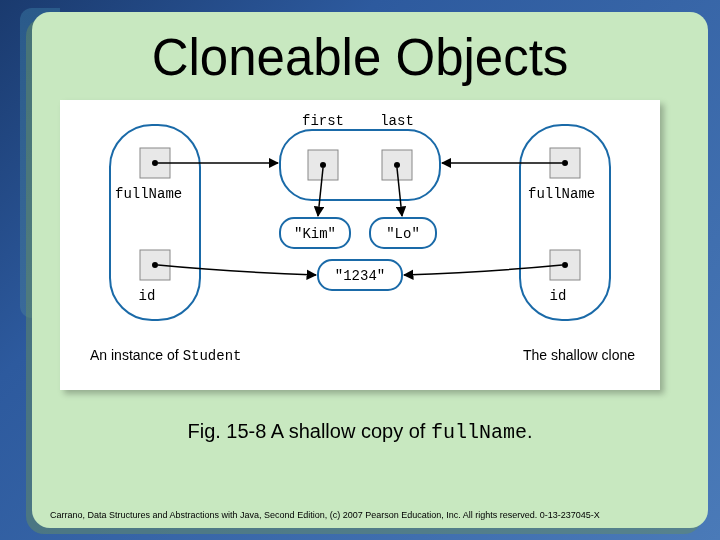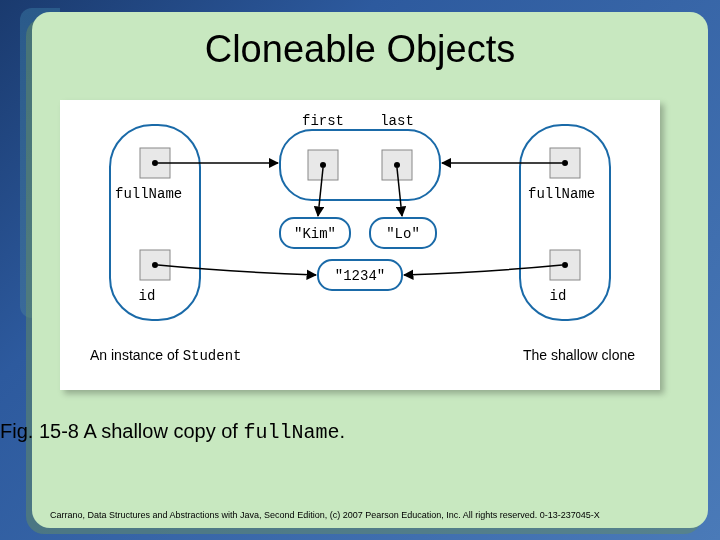--- a/index.html
+++ b/index.html
@@ -29,21 +29,21 @@
     width: 40px; height: 60%;
     background: linear-gradient(180deg, #2a5a8a, #3a6a9a);
     border-radius: 12px 0 0 12px;
     z-index: -1;
   }
   .title {
     position: absolute;
     top: 28px;
     left: 0; right: 0;
     text-align: center;
-    font-size: 38px;
+    font-size: 51px;
     color: #000;
     font-weight: normal;
   }
   .figure-panel {
     position: absolute;
     top: 100px;
     left: 60px;
     width: 600px;
     height: 290px;
     background: #fff;
@@ -51,20 +51,21 @@
   }
   svg.diagram {
     width: 100%;
     height: 100%;
     display: block;
   }
   .caption {
     position: absolute;
     top: 420px;
     left: 0; right: 0;
+    text-align: center;
     font-size: 20px;
     color: #000;
   }
   .caption .mono { font-family: "Courier New", monospace; }
   .footer {
     position: absolute;
     bottom: 20px;
     left: 50px;
     right: 15px;
     font-size: 9px;

